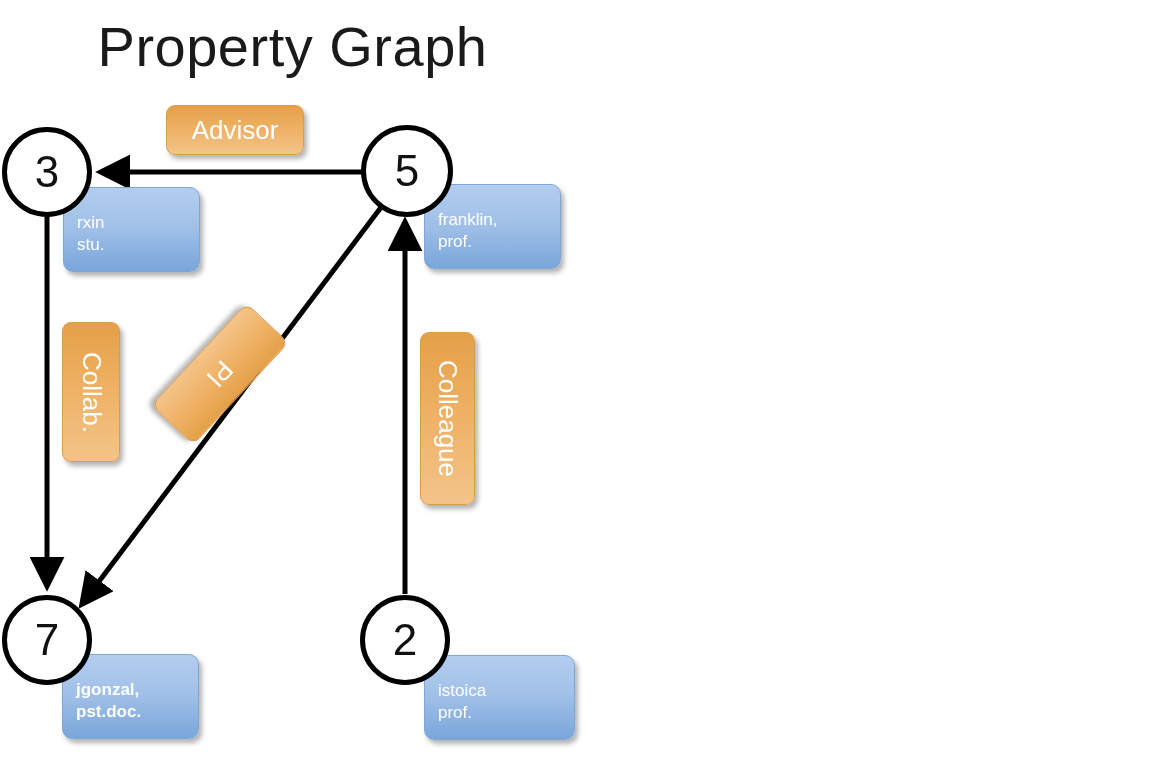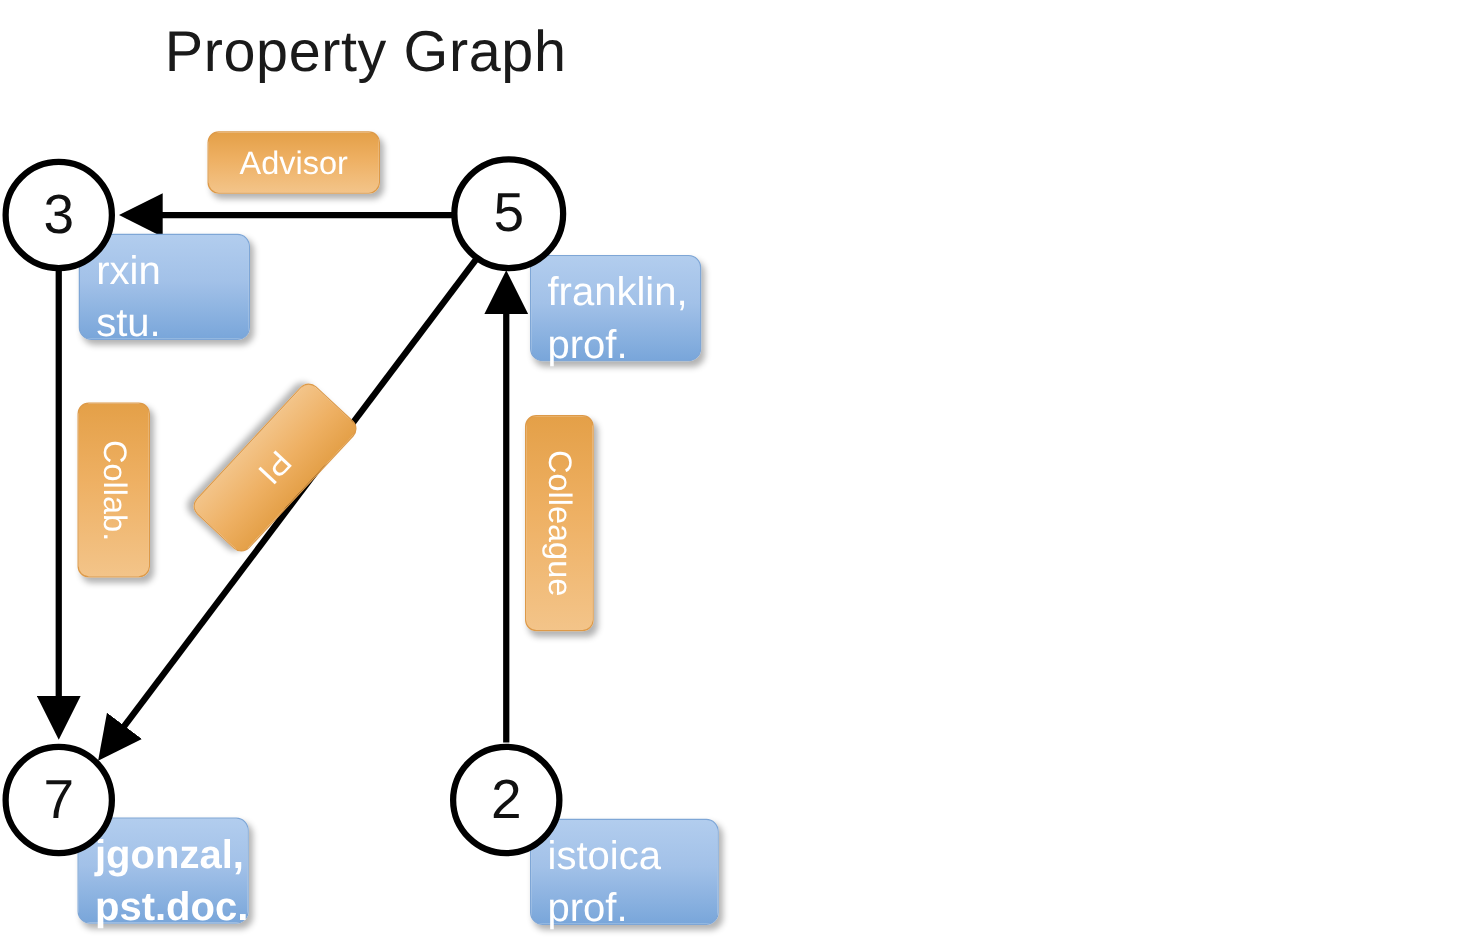--- a/index.html
+++ b/index.html
@@ -32,21 +32,21 @@
   .panel-title {
     position: absolute;
     text-align: center;
     font-weight: 400;
     color: #1a1a1a;
     letter-spacing: 0.5px;
     white-space: nowrap;
   }
   #graph-title {
     left: 0; top: 14px; width: 585px;
-    font-size: 46px;
+    font-size: 56px;
   }
 
   
   #graph-svg {
     position: absolute;
     left: 0; top: 0;
     width: 585px; height: 760px;
   }
 
   
@@ -66,23 +66,23 @@
 
   
   .prop-box {
     position: absolute;
     box-sizing: border-box;
     border-radius: 10px;
     background: linear-gradient(to bottom, #b2cdee 0%, #a2c1e8 45%, #79a6da 100%);
     border: 1px solid #7ea6d6;
     box-shadow: 3px 4px 5px rgba(0,0,0,0.30);
     color: #ffffff;
-    font-size: 32px;
+    font-size: 17px;
     line-height: 1.30;
-    padding: 8px 0 0 13px;
+    padding: 24px 0 0 13px;
     white-space: pre-line;
   }
 
   
   .edge-label {
     position: absolute;
     box-sizing: border-box;
     border-radius: 9px;
     background: linear-gradient(to bottom, #e5a css, #e5a css);
     border: 1px solid #dd9a49;
@@ -140,21 +140,21 @@
     <span>PI</span>
   </div>
 
   <div class="edge-label vertical" style="left:420px; top:332px; width:55px; height:173px;">
     <span>Colleague</span>
   </div>
 
   <div class="prop-box" style="left:63px; top:187px; width:137px; height:85px;">rxin
 stu.</div>
 
-  <div class="prop-box" style="left:424px; top:204px; width:137px; height:85px;">franklin,
+  <div class="prop-box" style="left:424px; top:184px; width:137px; height:85px;">franklin,
 prof.</div>
 
   <div class="prop-box" style="left:62px; top:654px; width:137px; height:85px;font-weight:bold;">jgonzal,
 pst.doc.</div>
 
   <div class="prop-box" style="left:424px; top:655px; width:151px; height:85px;">istoica
 prof.</div>
 
   <div class="node-circle" style="left:2px;   top:127px; width:90px; height:90px;">3</div>
 

